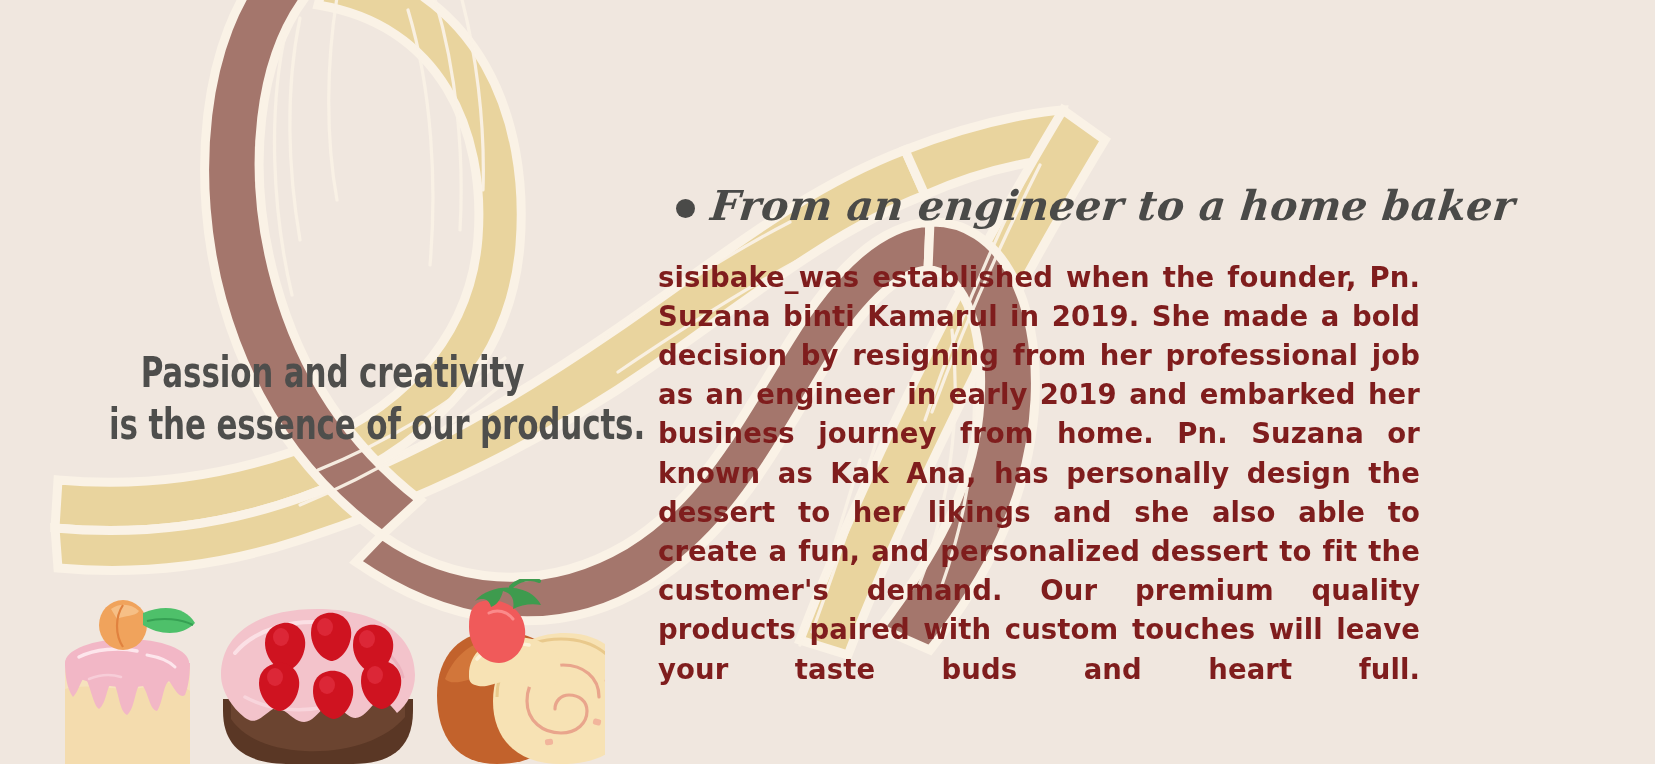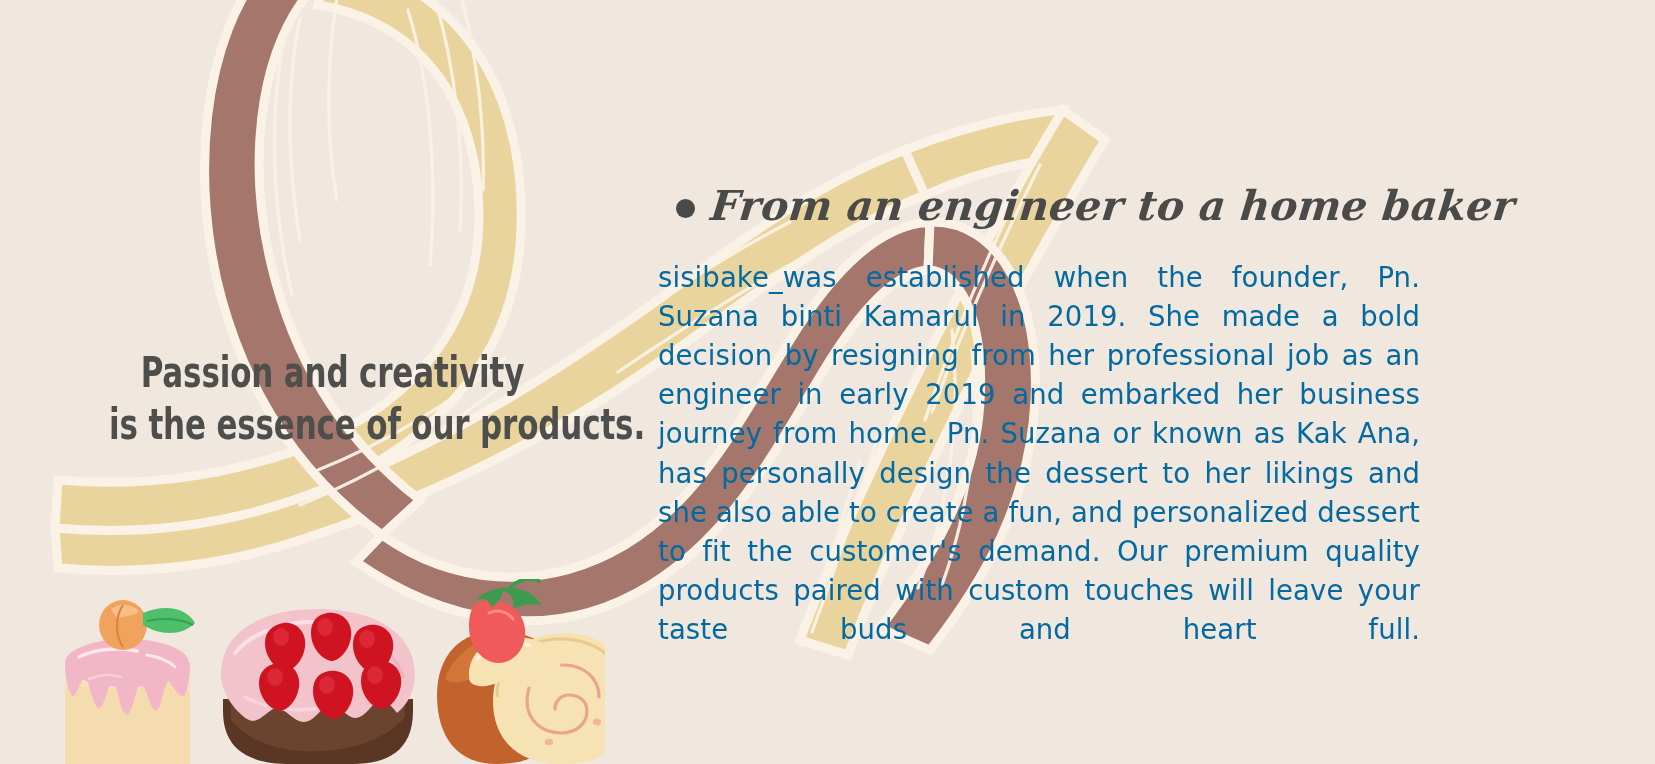--- a/index.html
+++ b/index.html
@@ -82,27 +82,28 @@
     font-style: italic;
     font-weight: 700;
     font-size: 41px;
     line-height: 48px;
     letter-spacing: 0.2px;
     transform: skewX(-6deg);
     white-space: nowrap;
   }
 
   .body-copy {
-    color: #0369a1;
+    color: #7f1d1d;
     font-family: "DejaVu Sans", "Liberation Sans", sans-serif;
     font-size: 27.5px;
     line-height: 39.2px;
     text-align: justify;
     letter-spacing: 0.1px;
     width: 762px;
+    font-weight: bold;
   }
   .body-copy::after {
     content: "";
     display: inline-block;
     width: 100%;
   }
 
   
   .cakes {
     position: absolute;

